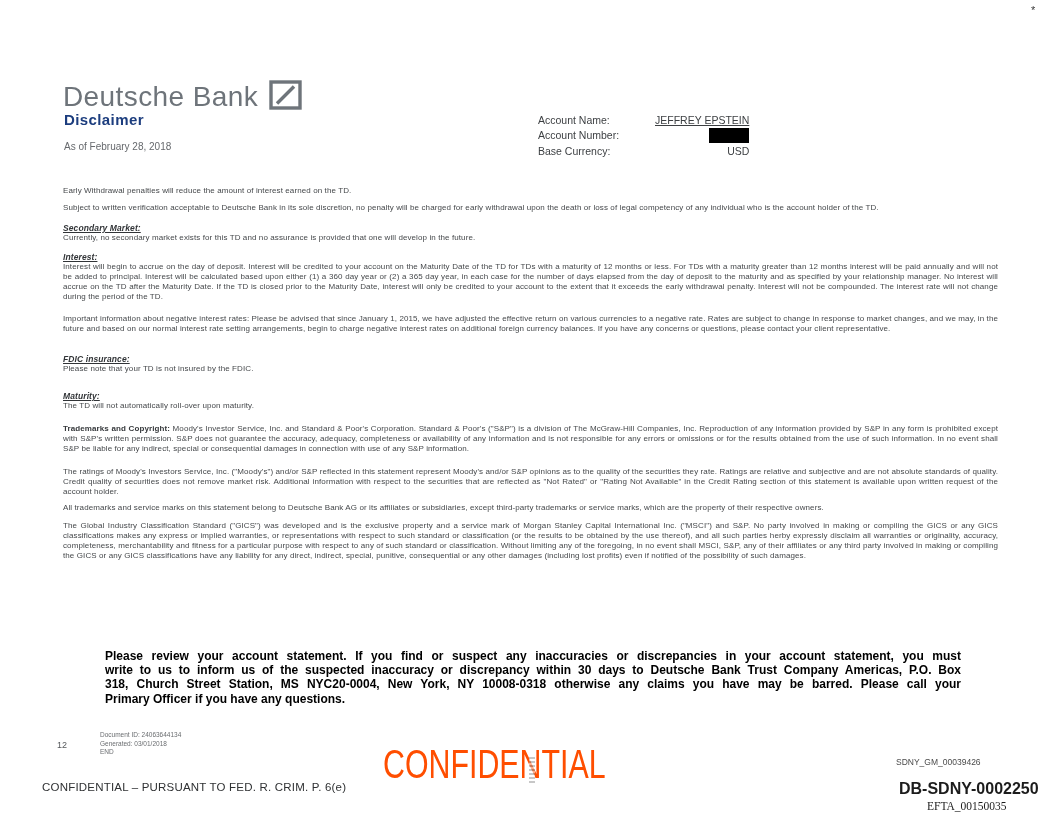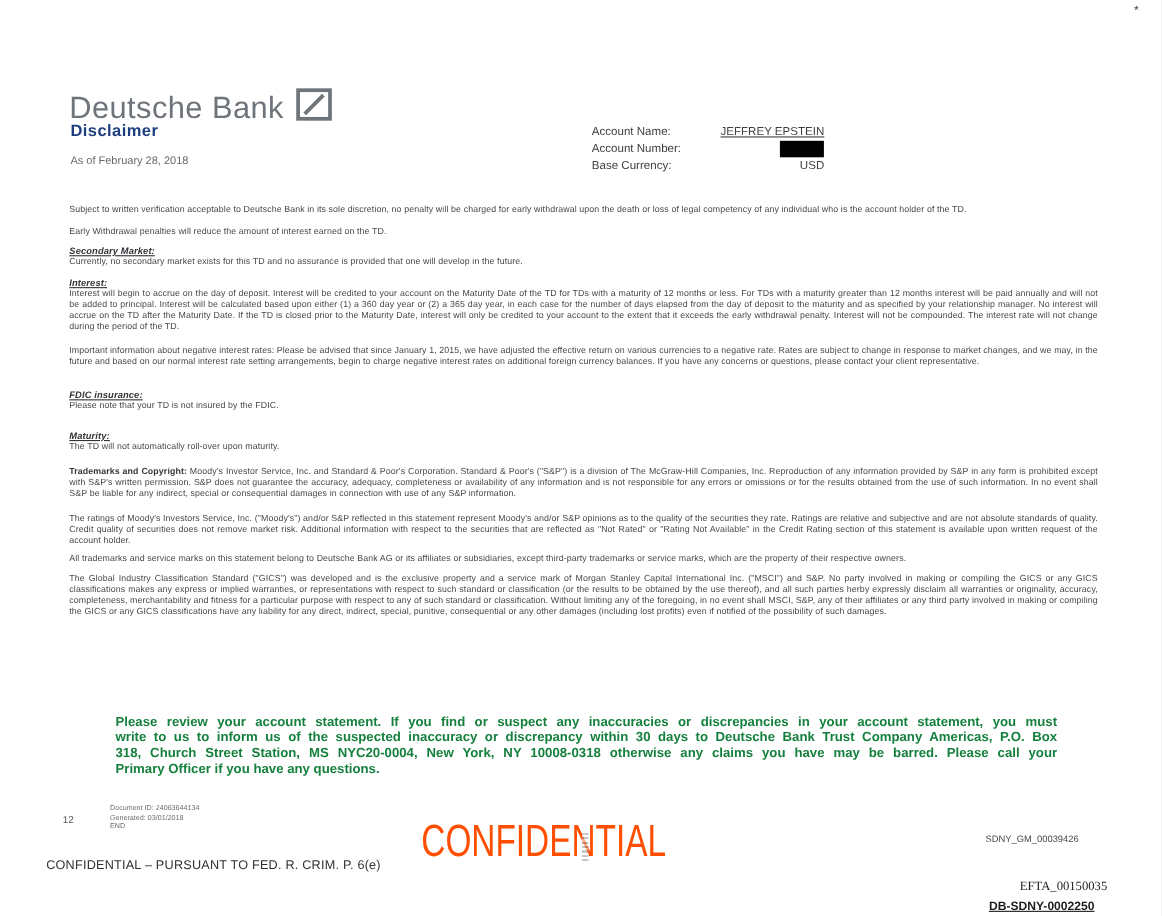--- a/index.html
+++ b/index.html
@@ -25,36 +25,36 @@
   .redact{display:inline-block;width:40px;height:15px;background:#000;}
 
   
   .blocks{position:absolute;left:63px;top:186px;width:935px;font-size:8px;line-height:10px;
           text-align:justify;letter-spacing:0.1px;color:#45484b;}
   .blocks p{margin:0;}
   .sec-h{font-weight:bold;font-style:italic;text-decoration:underline;font-size:8.5px;color:#313437;}
   .lead{font-weight:bold;color:#35383b;}
 
   
-  .notice{position:absolute;left:105px;top:649px;width:856px;color:#15803d;font-weight:bold;
+  .notice{position:absolute;left:105px;top:649px;width:856px;color:#000000;font-weight:bold;
           font-size:12px;line-height:14.2px;}
   .notice .nl{text-align:justify;text-align-last:justify;}
   .notice .nl.last{text-align-last:left;}
 
   
   .page-num{position:absolute;left:57px;top:740px;font-size:9px;color:#55585b;}
   .doc-meta{position:absolute;left:100px;top:731px;font-size:6.5px;line-height:8.5px;color:#6a6d70;}
   .watermark{position:absolute;left:383px;top:741px;font-size:41px;color:#ff4e00;
              transform:scaleX(0.74);transform-origin:left top;white-space:nowrap;}
   .micro-stamp{position:absolute;left:529px;top:757px;width:6px;height:26px;opacity:.55;
                background:repeating-linear-gradient(#9a9a9a 0 2px,#ffffff 2px 4px);}
   .bates-top{position:absolute;left:896px;top:757px;font-size:8.5px;color:#4a4a4a;}
   .conf-line{position:absolute;left:42px;top:781px;font-size:11.5px;color:#2f3133;font-weight:400;
              letter-spacing:0.2px;}
-  .bates-db{position:absolute;left:899px;top:818px;font-size:11px;font-weight:bold;color:#1c1c1c;text-decoration:underline;}
+  .bates-db{position:absolute;left:899px;top:780px;font-size:16px;font-weight:bold;color:#1c1c1c;}
   .bates-efta{position:absolute;left:927px;top:800px;font-size:11.5px;color:#1c1c1c;
               font-family:"Liberation Serif",serif;}
 </style>
 </head>
 <body>
 
 <div class="page">
 
   <div class="corner-mark">*</div>
 
@@ -79,22 +79,22 @@
       <span class="lbl">Account Number:</span>
       <span class="redact"></span>
     </div>
     <div class="row">
       <span class="lbl">Base Currency:</span>
       <span class="val">USD</span>
     </div>
   </div>
 
   <div class="blocks">
+    <p style="margin-bottom:7px">Early Withdrawal penalties will reduce the amount of interest earned on the TD.</p>
     <p style="margin-bottom:10px">Subject to written verification acceptable to Deutsche Bank in its sole discretion, no penalty will be charged for early withdrawal upon the death or loss of legal competency of any individual who is the account holder of the TD.</p>
-    <p style="margin-bottom:7px">Early Withdrawal penalties will reduce the amount of interest earned on the TD.</p>
 
     <div style="margin-bottom:9px">
       <div class="sec-h">Secondary Market:</div>
       <p>Currently, no secondary market exists for this TD and no assurance is provided that one will develop in the future.</p>
     </div>
 
     <div style="margin-bottom:12px">
       <div class="sec-h">Interest:</div>
       <p>Interest will begin to accrue on the day of deposit. Interest will be credited to your account on the Maturity Date of the TD for TDs with a maturity of 12 months or less. For TDs with a maturity greater than 12 months interest will be paid annually and will not be added to principal. Interest will be calculated based upon either (1) a 360 day year or (2) a 365 day year, in each case for the number of days elapsed from the day of deposit to the maturity and as specified by your relationship manager. No interest will accrue on the TD after the Maturity Date. If the TD is closed prior to the Maturity Date, interest will only be credited to your account to the extent that it exceeds the early withdrawal penalty. Interest will not be compounded. The interest rate will not change during the period of the TD.</p>
     </div>

